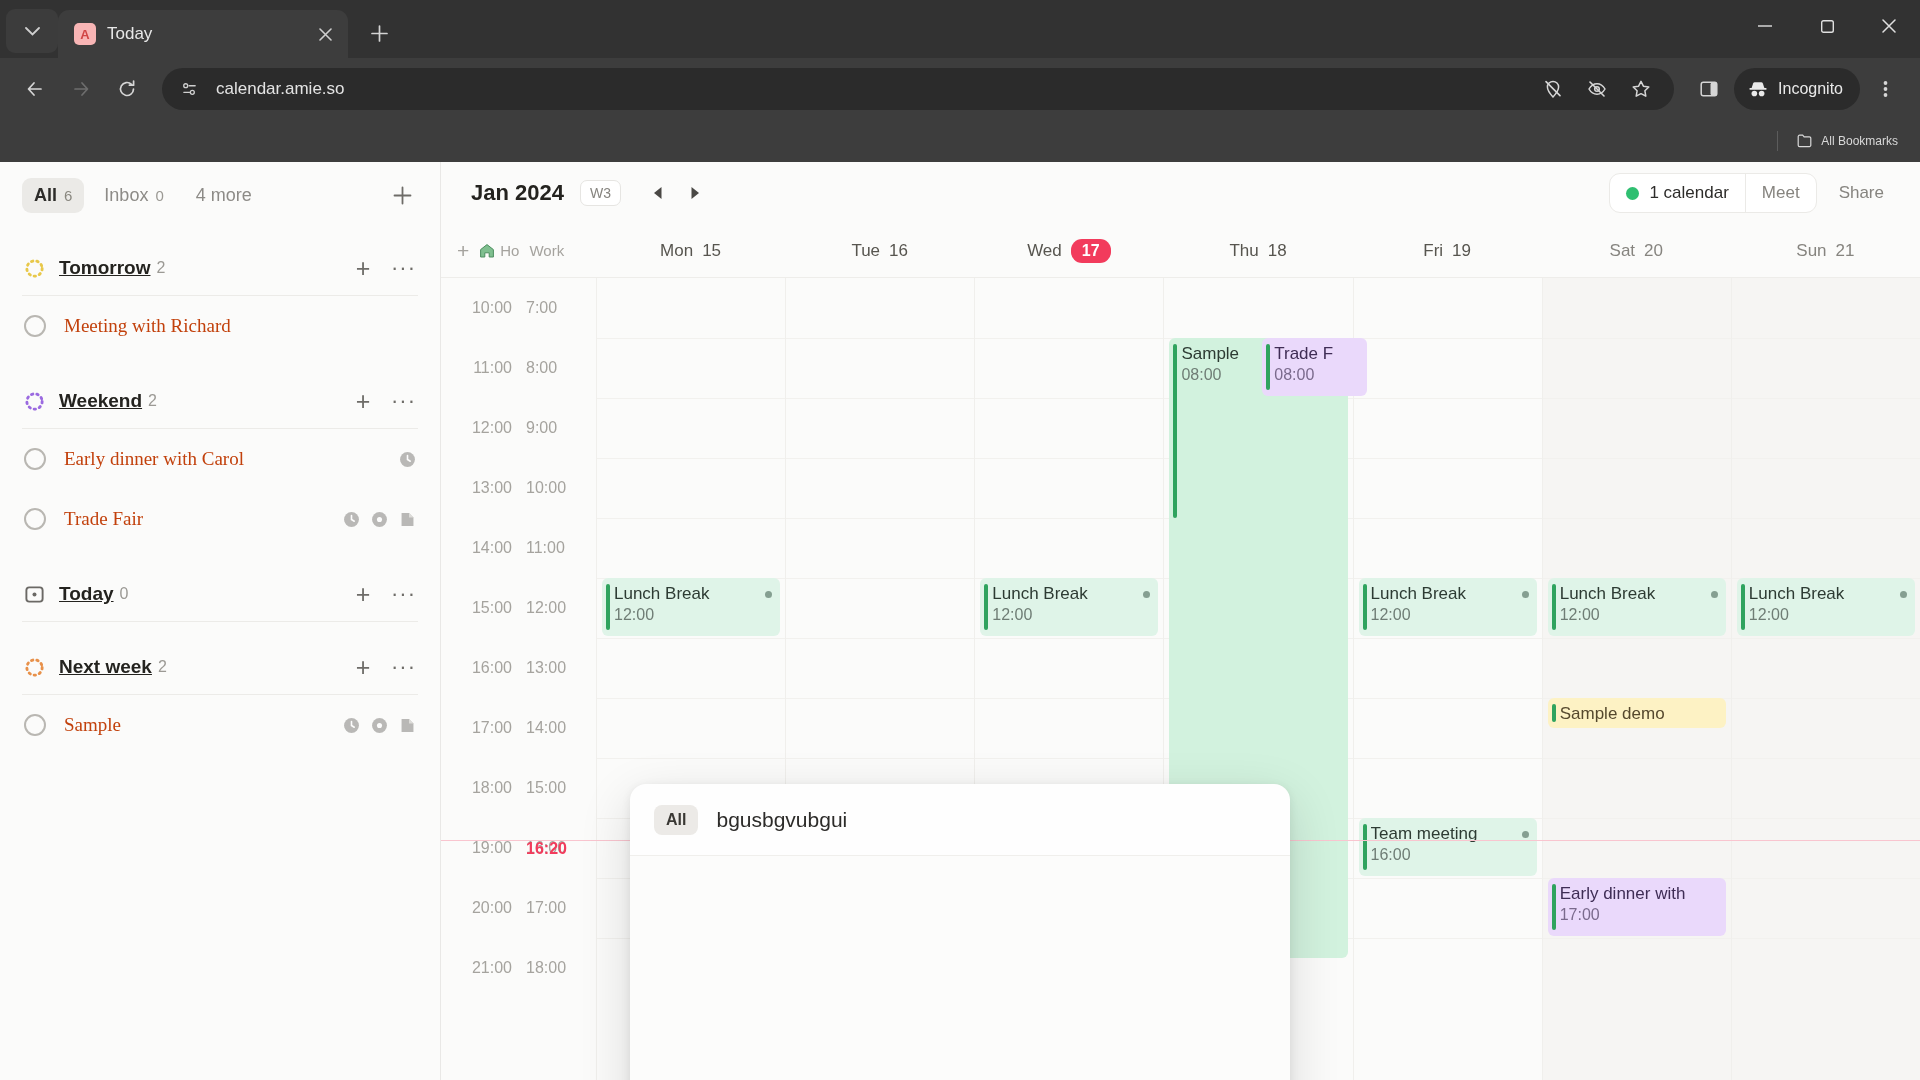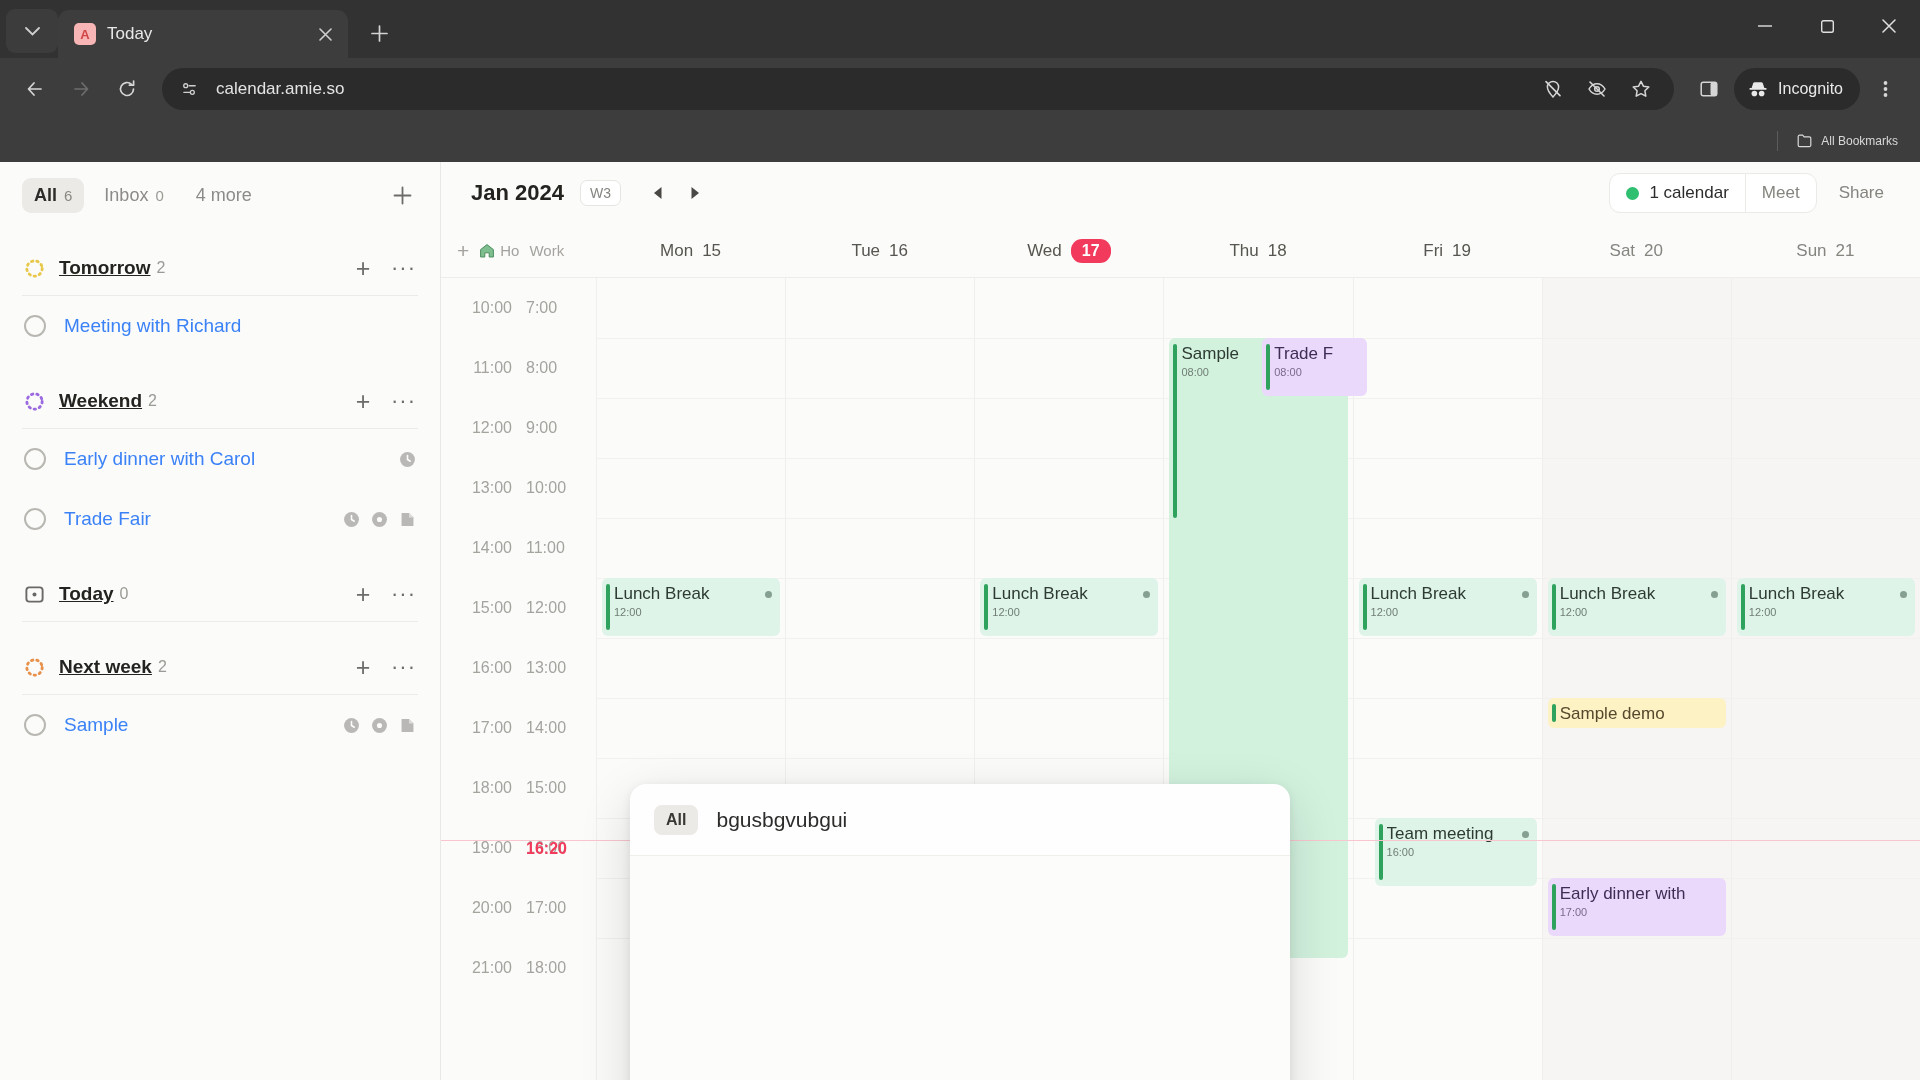--- a/index.html
+++ b/index.html
@@ -72,21 +72,21 @@
   .group-dot { width: 21px; height: 21px; flex: none; }
   .group-name { font-size: 19px; font-weight: 600; color: #24231f; text-decoration: underline; }
   .group-count { font-size: 16px; color: #9b9994; margin-left: -8px; }
   .group-actions { margin-left: auto; display: flex; align-items: center; gap: 16px; }
   .ga { color: #6e6c68; display: flex; align-items: center; justify-content: center; }
   .ga.plus { font-size: 25px; width: 24px; height: 24px; line-height: 22px; }
   .ga.dots { font-size: 22px; letter-spacing: 1px; }
 
   .task { display: flex; align-items: center; gap: 18px; padding: 19px 2px; }
   .task-check { width: 22px; height: 22px; border: 2px solid #b9b7b2; border-radius: 50%; flex: none; }
-  .task-label { font-size: 19px; color: #3b82f6; }
+  .task-label { font-size: 19px; color: #c2410c; font-family: Liberation Serif, serif; }
   .task-icons { margin-left: auto; display: flex; align-items: center; gap: 11px; }
   .ti { width: 17px; height: 17px; flex: none; opacity: .45; }
 
   
   .cal { flex: 1; display: flex; flex-direction: column; background: #fbfbfa; min-width: 0; }
   .cal-top { height: 62px; display: flex; align-items: center; padding: 0 22px 0 30px; gap: 16px; }
   .cal-month { font-size: 22px; font-weight: 600; color: #24231f; }
   .cal-week { font-size: 14px; color: #86847f; border: 1px solid #e6e5e2; border-radius: 7px; padding: 4px 9px; background: #fff; }
   .cal-nav { display: flex; gap: 8px; margin-left: 6px; }
   .navbtn { width: 30px; height: 30px; display: flex; align-items: center; justify-content: center; color: #4a4845; font-size: 13px; }
@@ -117,21 +117,21 @@
   .t2 { width: 56px; text-align: left; }
   .now-label { position: absolute; right: 14px; top: 22px; font-size: 16px; color: #f23b5c; font-weight: 600; width: 56px; text-align: left; }
 
   .daycol { flex: 1; border-left: 1px solid #f0efec; position: relative; min-width: 0; }
   .daycol.wknd { background: #f6f5f3; }
   .hline { position: absolute; left: 0; right: 0; height: 1px; background: #f2f1ee; }
 
   .ev { position: absolute; left: 5px; right: 5px; border-radius: 6px; padding: 6px 8px 6px 12px; overflow: hidden; }
   .ev-bar { position: absolute; left: 4px; top: 6px; bottom: 6px; width: 4px; border-radius: 2px; background: #2fa35e; }
   .ev-title { font-size: 17px; color: #2d3b33; white-space: nowrap; overflow: hidden; display: flex; align-items: center; }
-  .ev-time { font-size: 11px; color: #6f7d75; margin-top: 2px; }
+  .ev-time { font-size: 16px; color: #6f7d75; margin-top: 2px; }
   .ev-dot { width: 7px; height: 7px; border-radius: 50%; background: #5e7a6c; margin-left: auto; flex: none; opacity: .7; }
   .ev.green { background: #d2f2de; }
   .ev.green-lite { background: #dff4e8; }
   .ev.purple { background: #ead9fb; }
   .ev.purple .ev-title { color: #3f2d55; }
   .ev.purple .ev-time { color: #7a6a8c; }
   .ev.yellow { background: #fdf2c4; }
   .ev.yellow .ev-title { color: #55482d; }
 
   .nowline { position: absolute; left: 0; right: 0; height: 1px; background: #f9c5cf; z-index: 4; }
@@ -620,21 +620,21 @@
             <div class="hline" style="top: 420px;"></div>
             <div class="hline" style="top: 480px;"></div>
             <div class="hline" style="top: 540px;"></div>
             <div class="hline" style="top: 600px;"></div>
             <div class="hline" style="top: 660px;"></div>
             <div class="ev green-lite" style="top: 300px; height: 58px;">
               <div class="ev-bar"></div>
               <div class="ev-title">Lunch Break<span class="ev-dot"></span></div>
               <div class="ev-time">12:00</div>
             </div>
-            <div class="ev green-lite" style="top: 540px; height: 68px; margin-left: 16px;">
+            <div class="ev green-lite" style="top: 540px; height: 58px;">
               <div class="ev-bar"></div>
               <div class="ev-title">Team meeting<span class="ev-dot"></span></div>
               <div class="ev-time">16:00</div>
             </div>
           </div>
         <div class="daycol wknd" id="col5">
             <div class="hline" style="top: 60px;"></div>
             <div class="hline" style="top: 120px;"></div>
             <div class="hline" style="top: 180px;"></div>
             <div class="hline" style="top: 240px;"></div>

